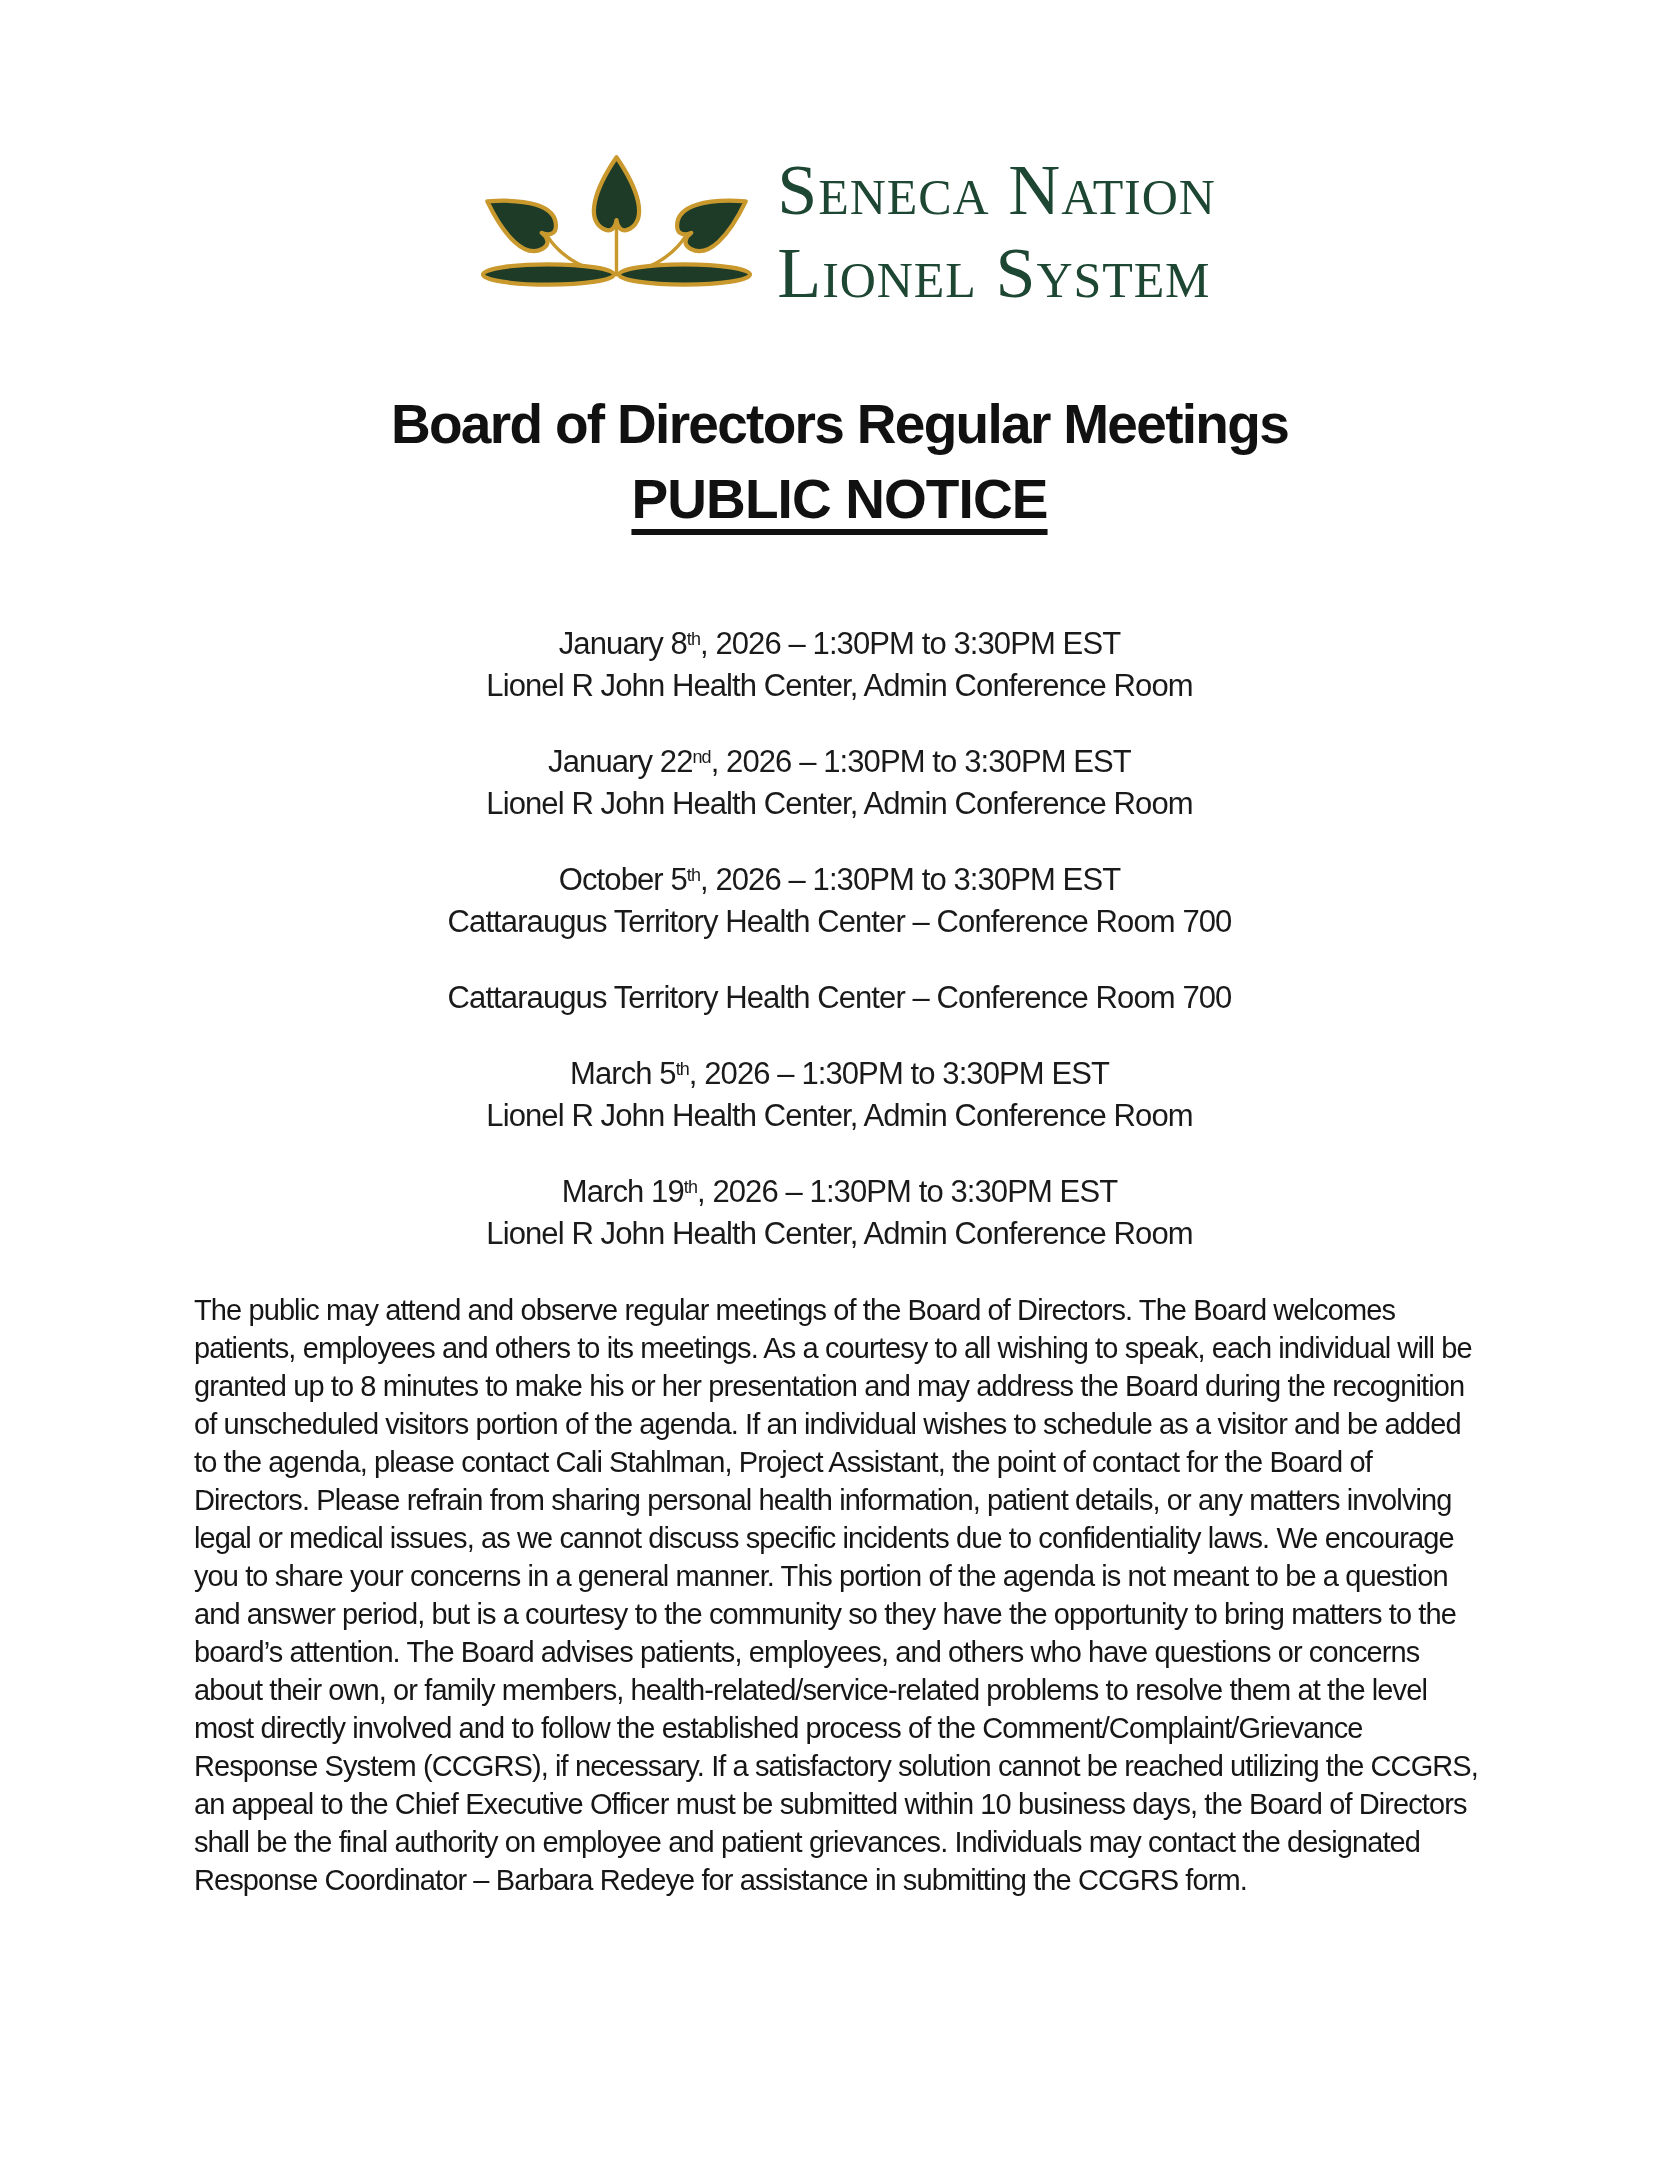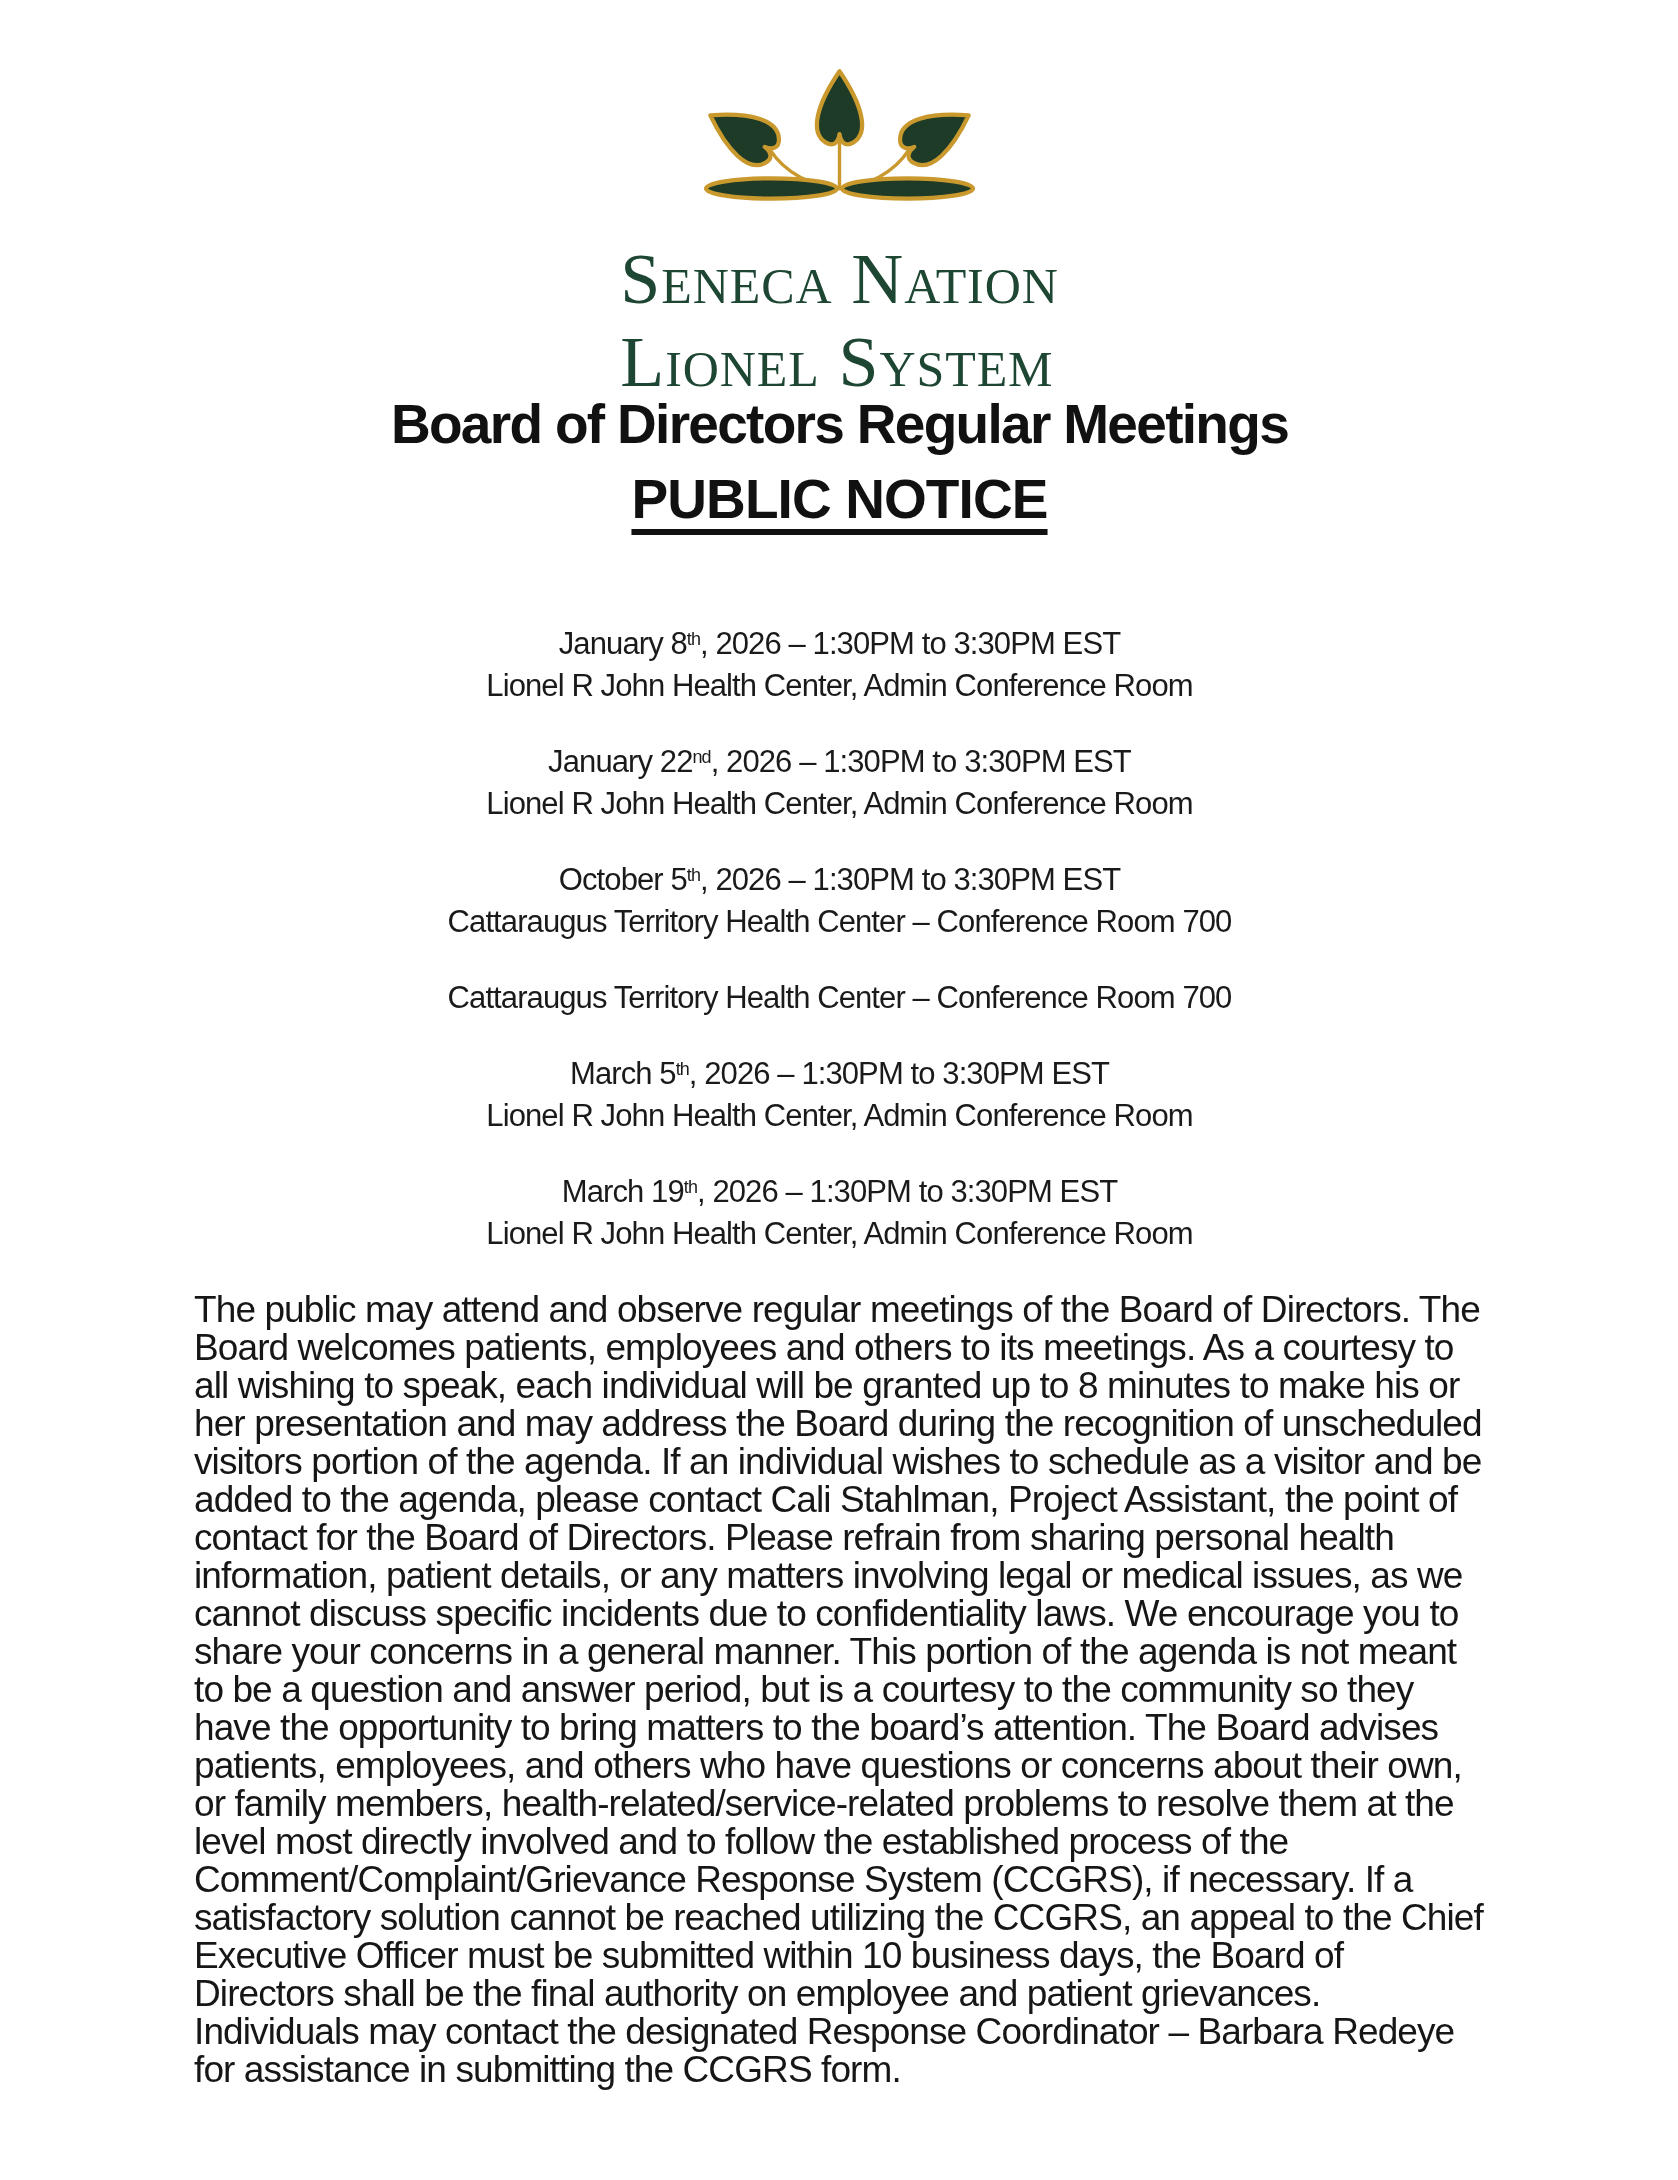--- a/index.html
+++ b/index.html
@@ -16,21 +16,20 @@
     overflow: hidden;
   }
 
   
   .logo-header {
     display: flex;
     justify-content: center;
     align-items: center;
     gap: 7px;
     height: 170px;
-    flex-direction: column;
   }
   .logo-mark { flex: 0 0 auto; }
   .logo-text {
     font-family: "Liberation Serif", serif;
     font-variant: small-caps;
     font-size: 72px;
     line-height: 83px;
     letter-spacing: 0.9px;
     color: #1e4733;
     white-space: nowrap;
@@ -74,21 +73,21 @@
   .meeting-date sup {
     font-size: 58%;
     vertical-align: baseline;
     position: relative;
     top: -0.48em;
   }
 
   
   .notice-paragraph {
     margin: 27px 0 0 0;
-    font-size: 37px;
+    font-size: 29px;
     line-height: 38px;
     letter-spacing: -0.9px;
     text-align: left;
     color: #161616;
   }
 </style>
 </head>
 <body>
 
 <div class="page">

